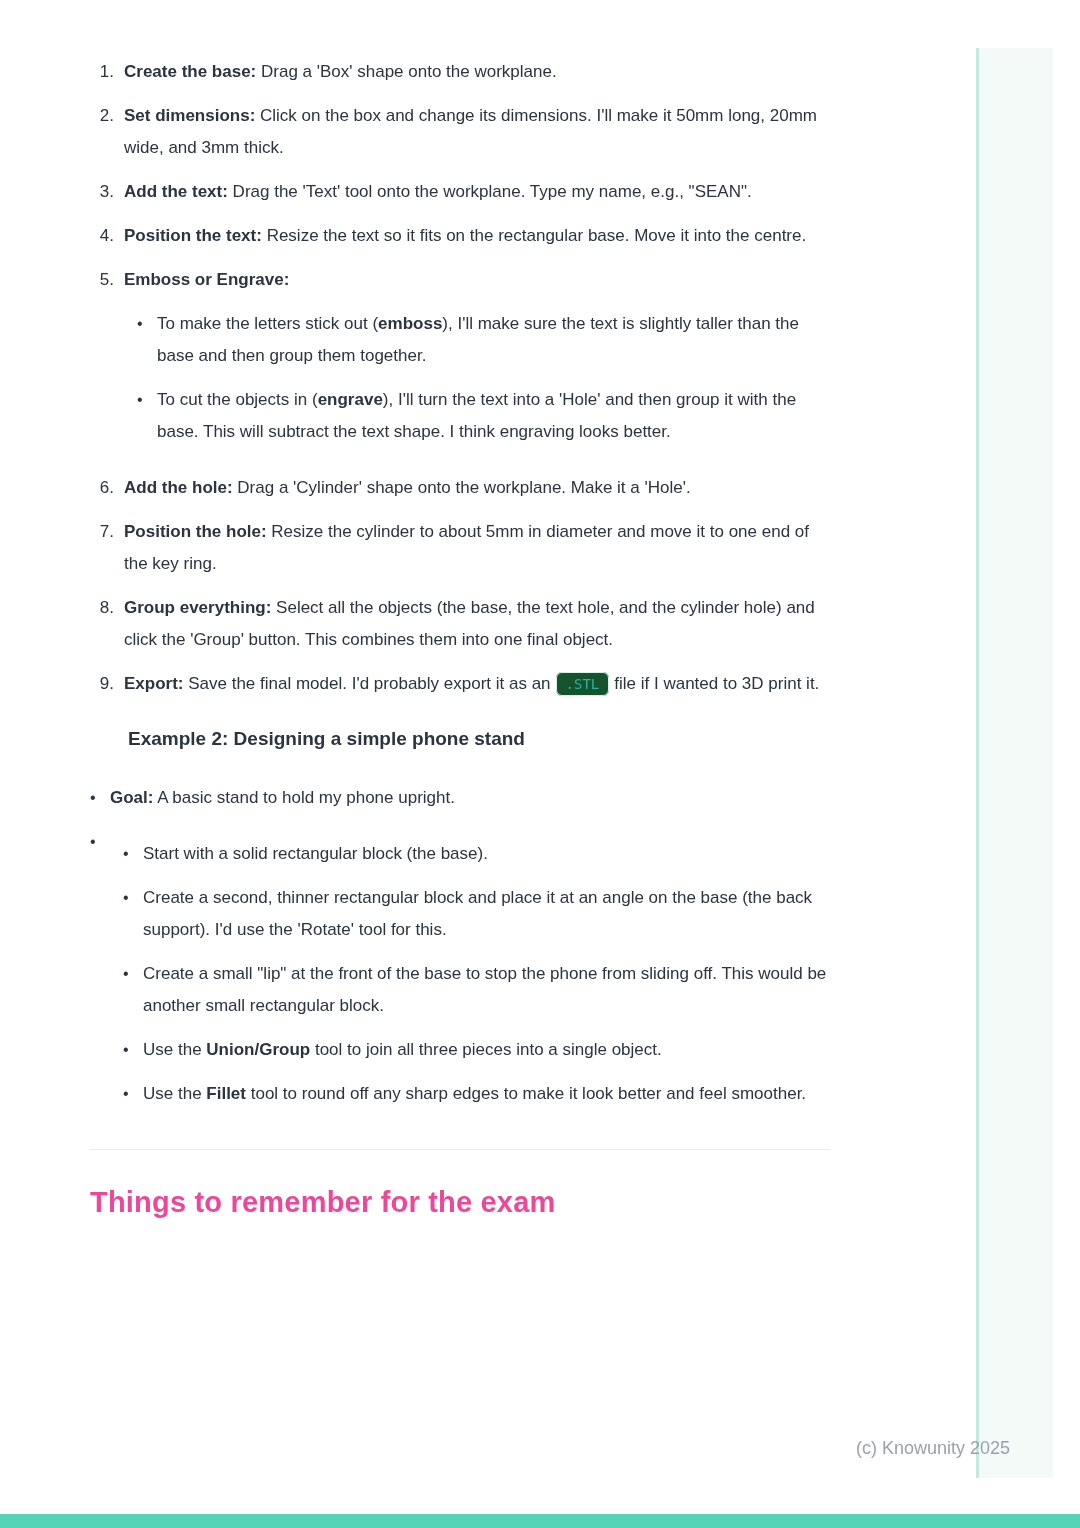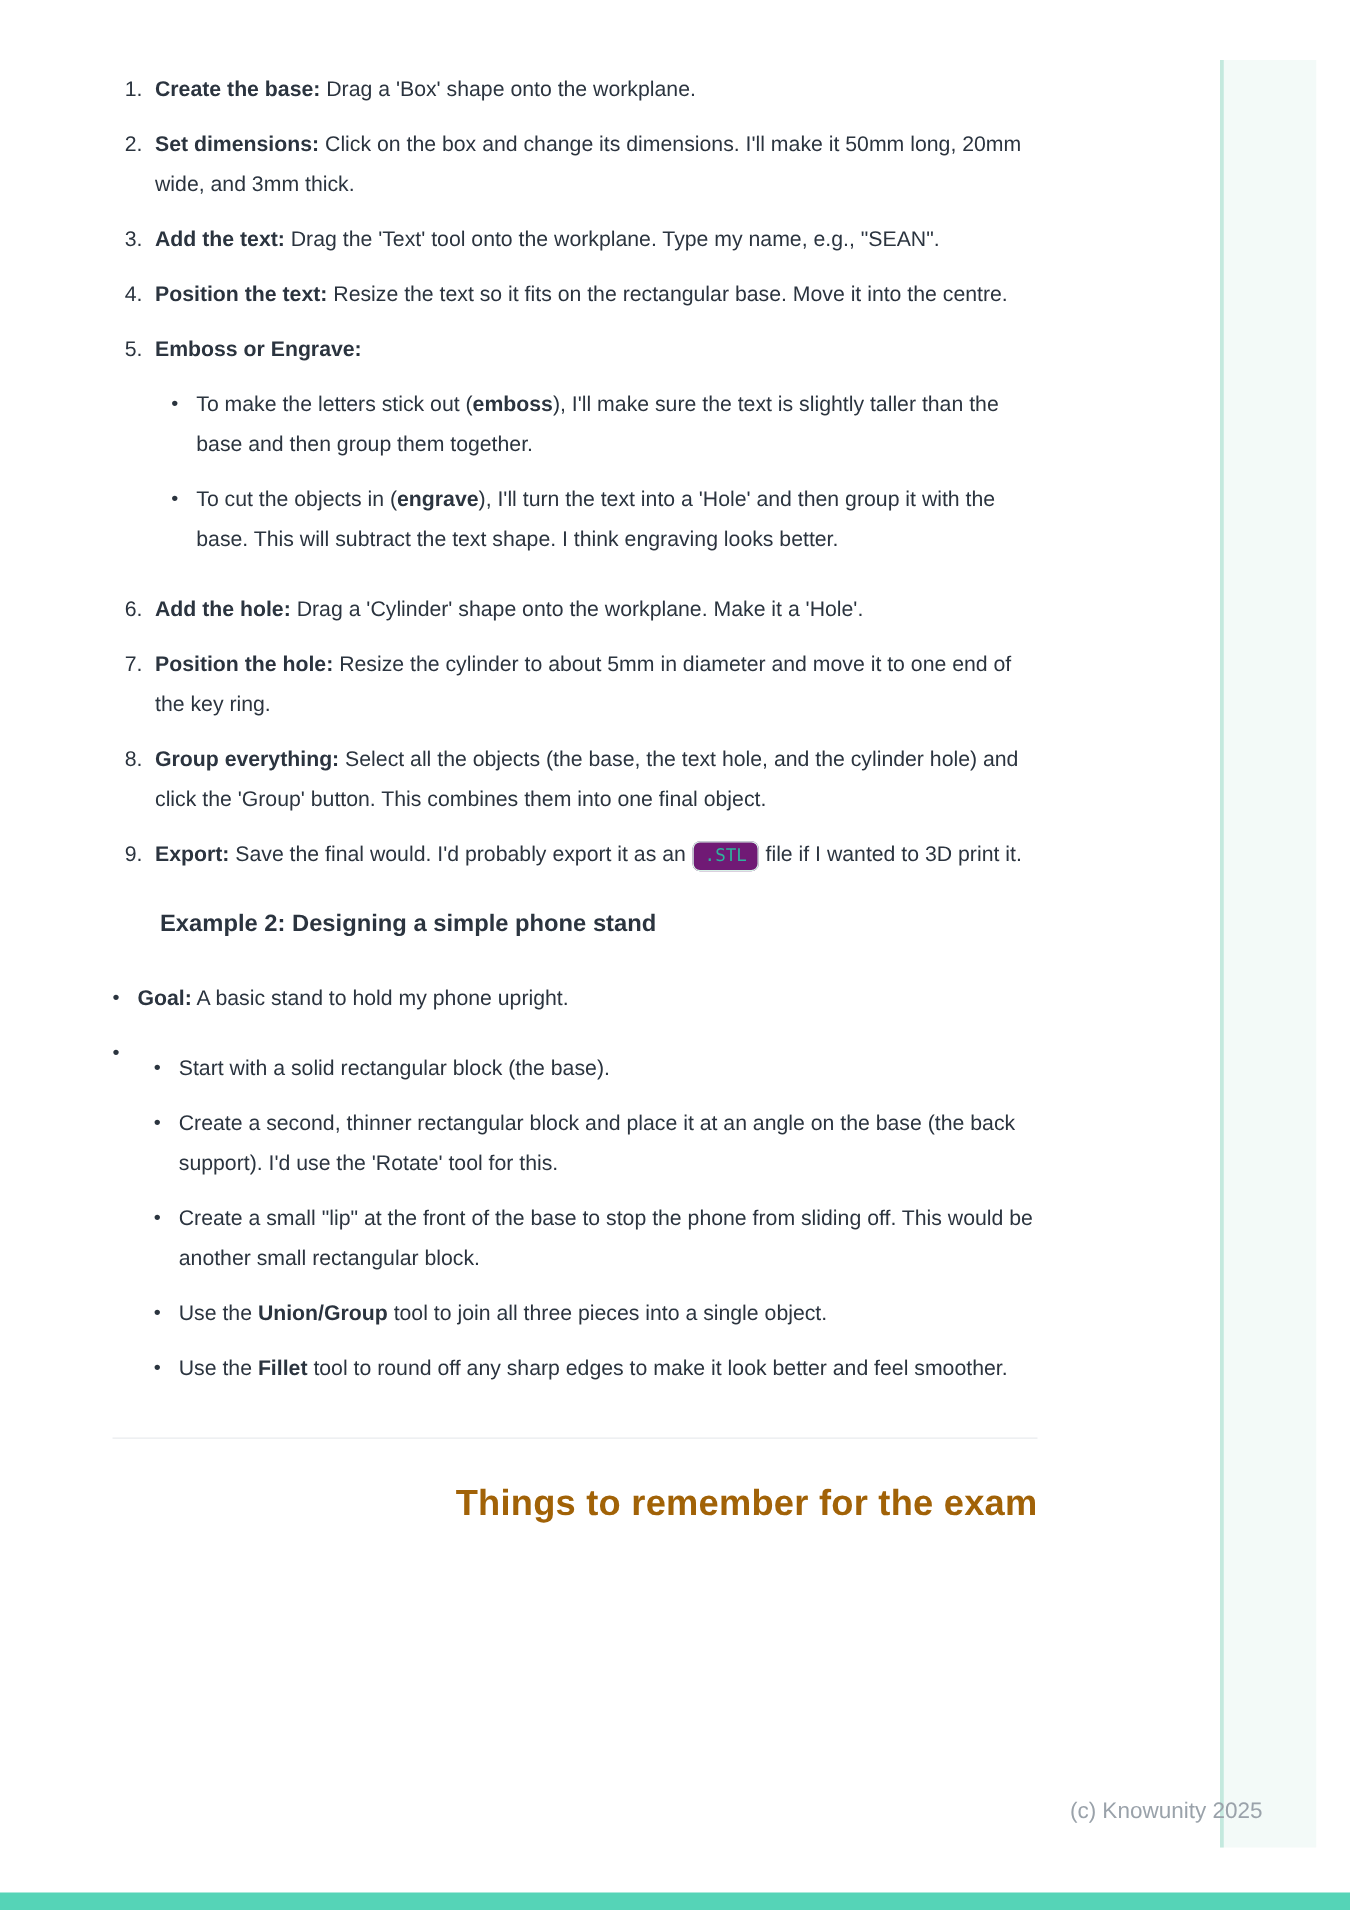--- a/index.html
+++ b/index.html
@@ -27,26 +27,26 @@
   .bli { display:flex; align-items:flex-start; margin-bottom:12px; }
   .dot { flex:0 0 20px; font-size:16px; line-height:32px; }
   .bli .txt { flex:1; }
 
   .bullets { list-style:none; margin-top:30px; }
   .bullets > .bli > .dot { flex:0 0 20px; }
 
   h2.example { font-size:19px; font-weight:700; line-height:26px; margin-top:26px; color:#2b343f;margin-left:38px; }
 
   .code { font-family:"DejaVu Sans Mono", monospace; font-size:14px; color:#2eb39c;
-    background:#701a75; border:1px solid #d8f2e7; border-radius:6px; padding:3px 9px;
+    background:#14532d; border:1px solid #d8f2e7; border-radius:6px; padding:3px 9px;
     margin:0 5px; white-space:nowrap; }
 
   .divider { border:none; border-top:1px solid #e9ecee; margin-top:27px; }
 
-  h1.things { margin-top:36px; font-size:29px; font-weight:700; color:#a16207; letter-spacing:0.2px;text-align:right; }
+  h1.things { margin-top:36px; font-size:29px; font-weight:700; color:#ec4899; letter-spacing:0.2px; }
 
   .footer { position:absolute; top:1438px; right:70px; font-size:18px; color:#9aa2aa; }
 </style>
 </head>
 <body>
 
 <div class="page">
 
   <div class="side-panel"></div>
 
@@ -107,21 +107,21 @@
       </li>
       <li class="oli">
         <span class="num">8.</span>
         <div class="oli-body">
             <p class="txt"><span class="b">Group everything:</span><span> Select all the objects (the base, the text hole, and the cylinder hole) and click the 'Group' button. This combines them into one final object.</span></p>
           </div>
       </li>
       <li class="oli">
         <span class="num">9.</span>
         <div class="oli-body">
-            <p class="txt"><span class="b">Export:</span><span> Save the final would. I'd probably export it as an</span><span class="code">.STL</span><span>file if I wanted to 3D print it.</span></p>
+            <p class="txt"><span class="b">Export:</span><span> Save the final model. I'd probably export it as an</span><span class="code">.STL</span><span>file if I wanted to 3D print it.</span></p>
           </div>
       </li>
     </ol>
 
     <h2 class="example">Example 2: Designing a simple phone stand</h2>
 
     <ul class="bullets">
       <li class="bli">
         <span class="dot">•</span>
         <p class="txt"><span class="b">Goal:</span><span> A basic stand to hold my phone upright.</span></p>

